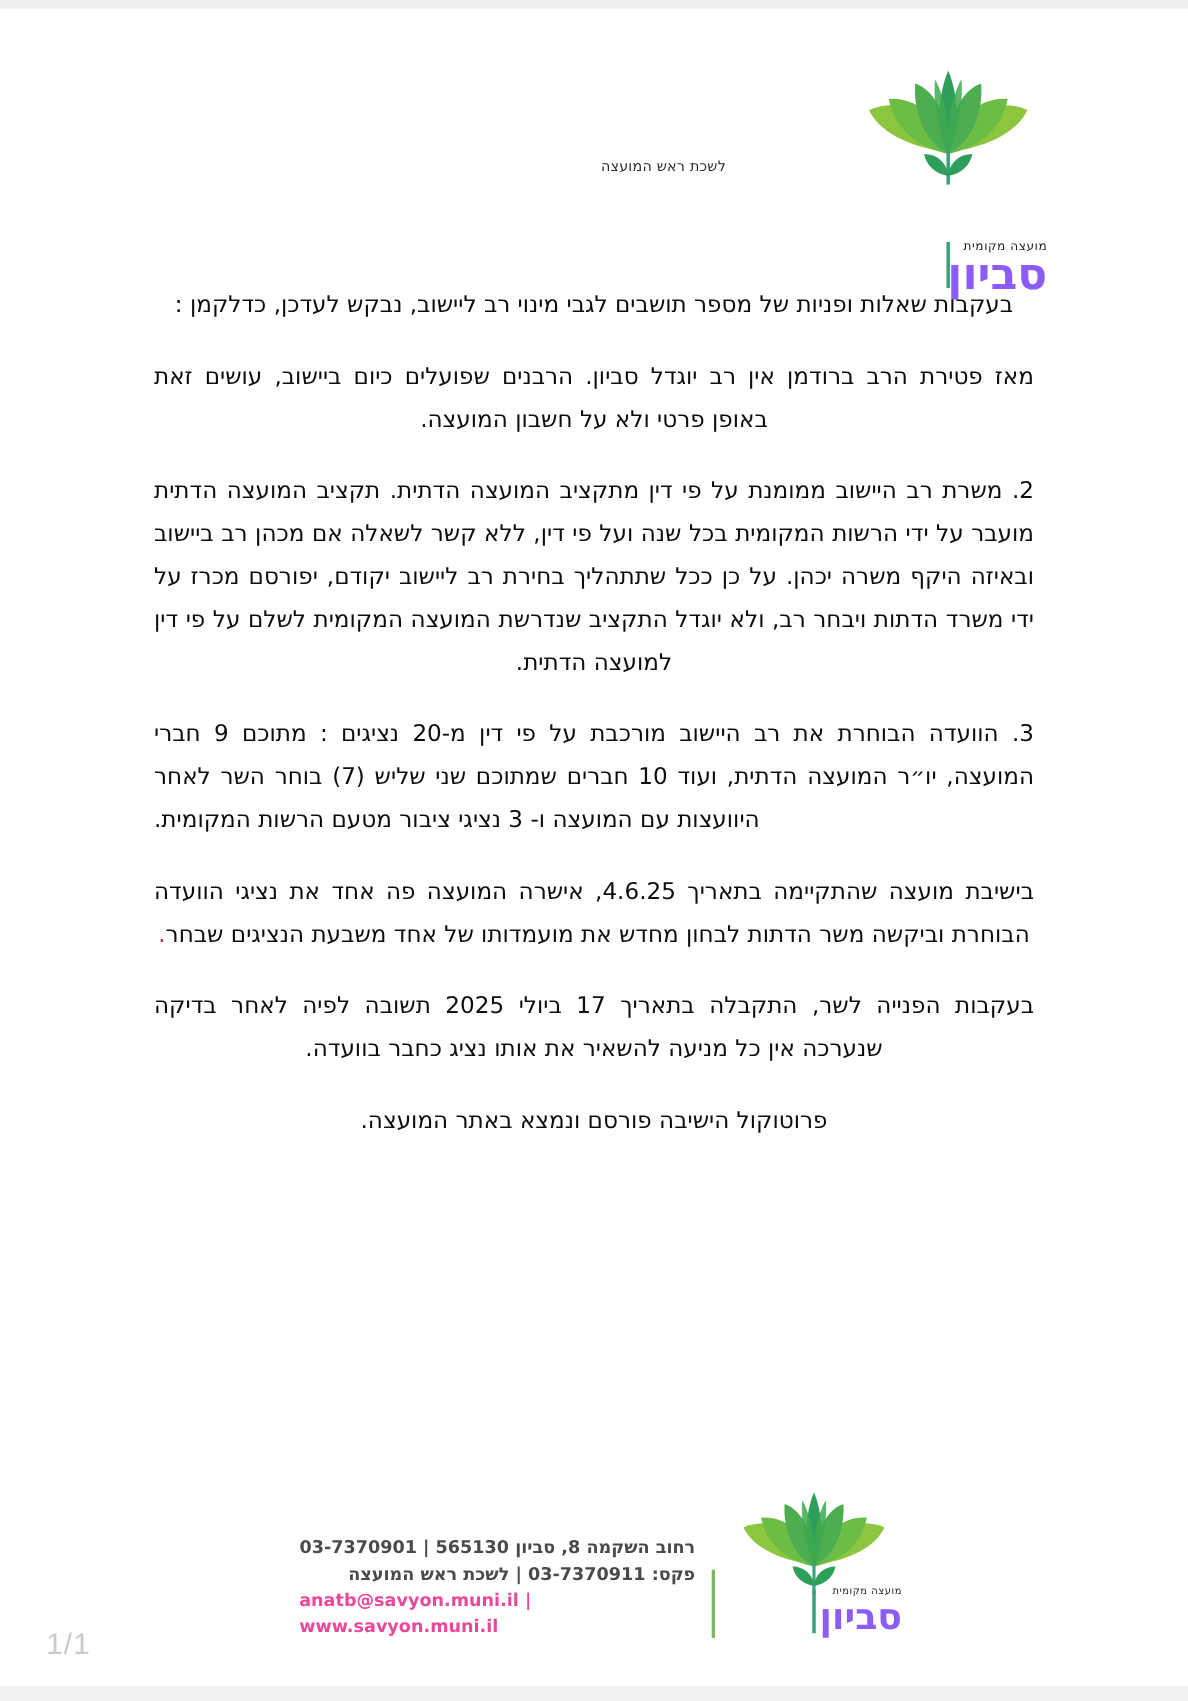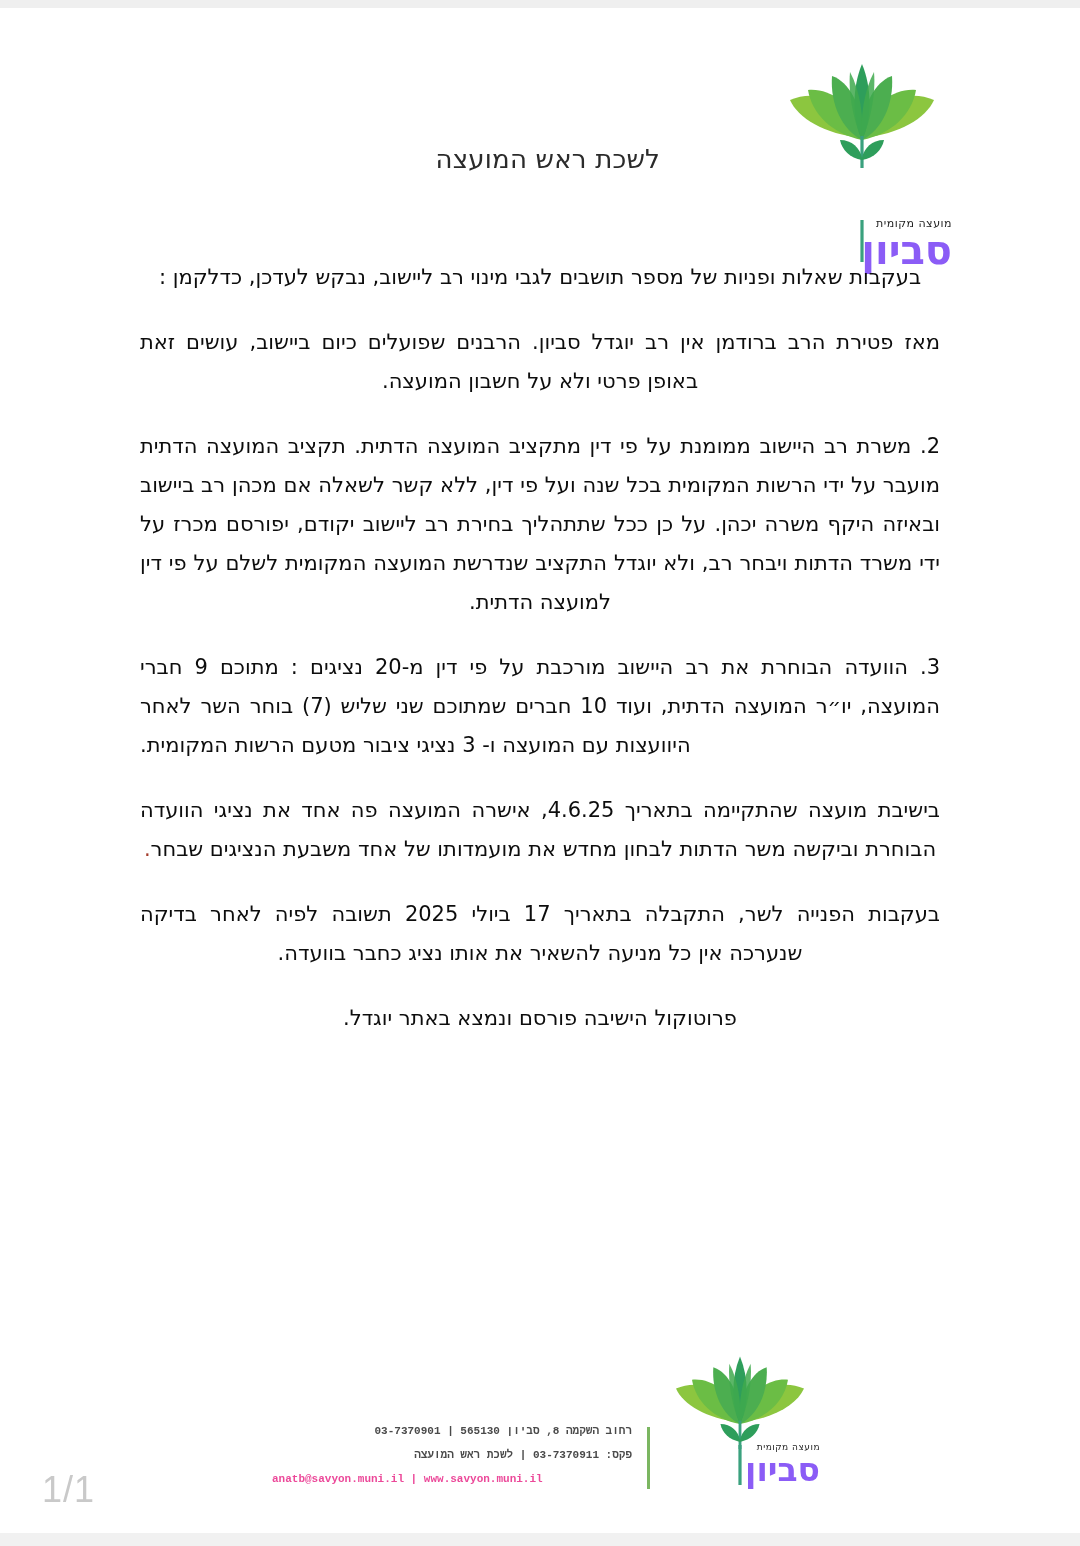--- a/index.html
+++ b/index.html
@@ -51,21 +51,21 @@
     position: absolute;
     top: 52px;
     right: 128px;
     width: 180px;
     height: 150px;
   }
   .header-dept {
     position: absolute;
     top: 136px;
     right: 420px;
-    font-size: 26px;
+    font-size: 13px;
     color: #2b2b2b;
     letter-spacing: 0.2px;
     white-space: nowrap;
   }
 
   
   .logo-mark { display: block; }
 
   .logo-wordmark {
     display: block;
@@ -131,39 +131,38 @@
     height: 62px;
     background: #7bb661;
   }
   .footer-contact {
     position: absolute;
     bottom: 24px;
     right: 448px;
     width: 360px;
     text-align: right;
     direction: rtl;
-    font-size: 11px;
+    font-size: 16px;
     line-height: 24px;
     color: #4a4a4a;
     font-weight: 700;
-    font-family: Liberation Mono, monospace;
   }
   .footer-contact .line-web {
     color: #ec4899;
     font-weight: 700;
     direction: ltr;
     text-align: left;
   }
 
   
   .page-indicator {
     position: absolute;
     left: 42px;
     bottom: 22px;
-    font-size: 36px;
+    font-size: 27px;
     color: #c9c9c9;
     font-family: "Liberation Sans", sans-serif;
     letter-spacing: 1px;
   }
 </style>
 </head>
 <body>
 
 <div class="viewer-top-strip"></div>
 
@@ -213,21 +212,21 @@
     <p class="para">מאז פטירת הרב ברודמן אין רב יוגדל סביון. הרבנים שפועלים כיום ביישוב, עושים זאת באופן פרטי ולא על חשבון המועצה.</p>
 
     <p class="para">2. משרת רב היישוב ממומנת על פי דין מתקציב המועצה הדתית. תקציב המועצה הדתית מועבר על ידי הרשות המקומית בכל שנה ועל פי דין, ללא קשר לשאלה אם מכהן רב ביישוב ובאיזה היקף משרה יכהן. על כן ככל שתתהליך בחירת רב ליישוב יקודם, יפורסם מכרז על ידי משרד הדתות ויבחר רב, ולא יוגדל התקציב שנדרשת המועצה המקומית לשלם על פי דין למועצה הדתית.</p>
 
     <p class="para last-right">3. הוועדה הבוחרת את רב היישוב מורכבת על פי דין מ-20 נציגים : מתוכם 9 חברי המועצה, יו״ר המועצה הדתית, ועוד 10 חברים שמתוכם שני שליש (7) בוחר השר לאחר היוועצות עם המועצה ו- 3 נציגי ציבור מטעם הרשות המקומית.</p>
 
     <p class="para"><span>בישיבת מועצה שהתקיימה בתאריך 4.6.25, אישרה המועצה פה אחד את נציגי הוועדה הבוחרת וביקשה משר הדתות לבחון מחדש את מועמדותו של אחד משבעת הנציגים שבחר</span><span class="red-dot">.</span></p>
 
     <p class="para">בעקבות הפנייה לשר, התקבלה בתאריך 17 ביולי 2025 תשובה לפיה לאחר בדיקה שנערכה אין כל מניעה להשאיר את אותו נציג כחבר בוועדה.</p>
 
-    <p class="para centered">פרוטוקול הישיבה פורסם ונמצא באתר יוגדל.</p>
+    <p class="para centered">פרוטוקול הישיבה פורסם ונמצא באתר המועצה.</p>
   </div>
 
   <div class="doc-footer">
 
     <div class="footer-logo">
       <svg class="logo-mark" width="160" height="96" viewBox="0 0 180 108">
         <path d="M90 78 C 52 74, 26 58, 18 40 C 40 30, 66 38, 82 56 Z" fill="#8cc63f"></path>
         <path d="M90 78 C 128 74, 154 58, 162 40 C 140 30, 114 38, 98 56 Z" fill="#8cc63f"></path>
         <path d="M90 80 C 60 74, 40 54, 36 30 C 58 28, 78 44, 88 64 Z" fill="#6bbd45"></path>
         <path d="M90 80 C 120 74, 140 54, 144 30 C 122 28, 102 44, 92 64 Z" fill="#6bbd45"></path>

